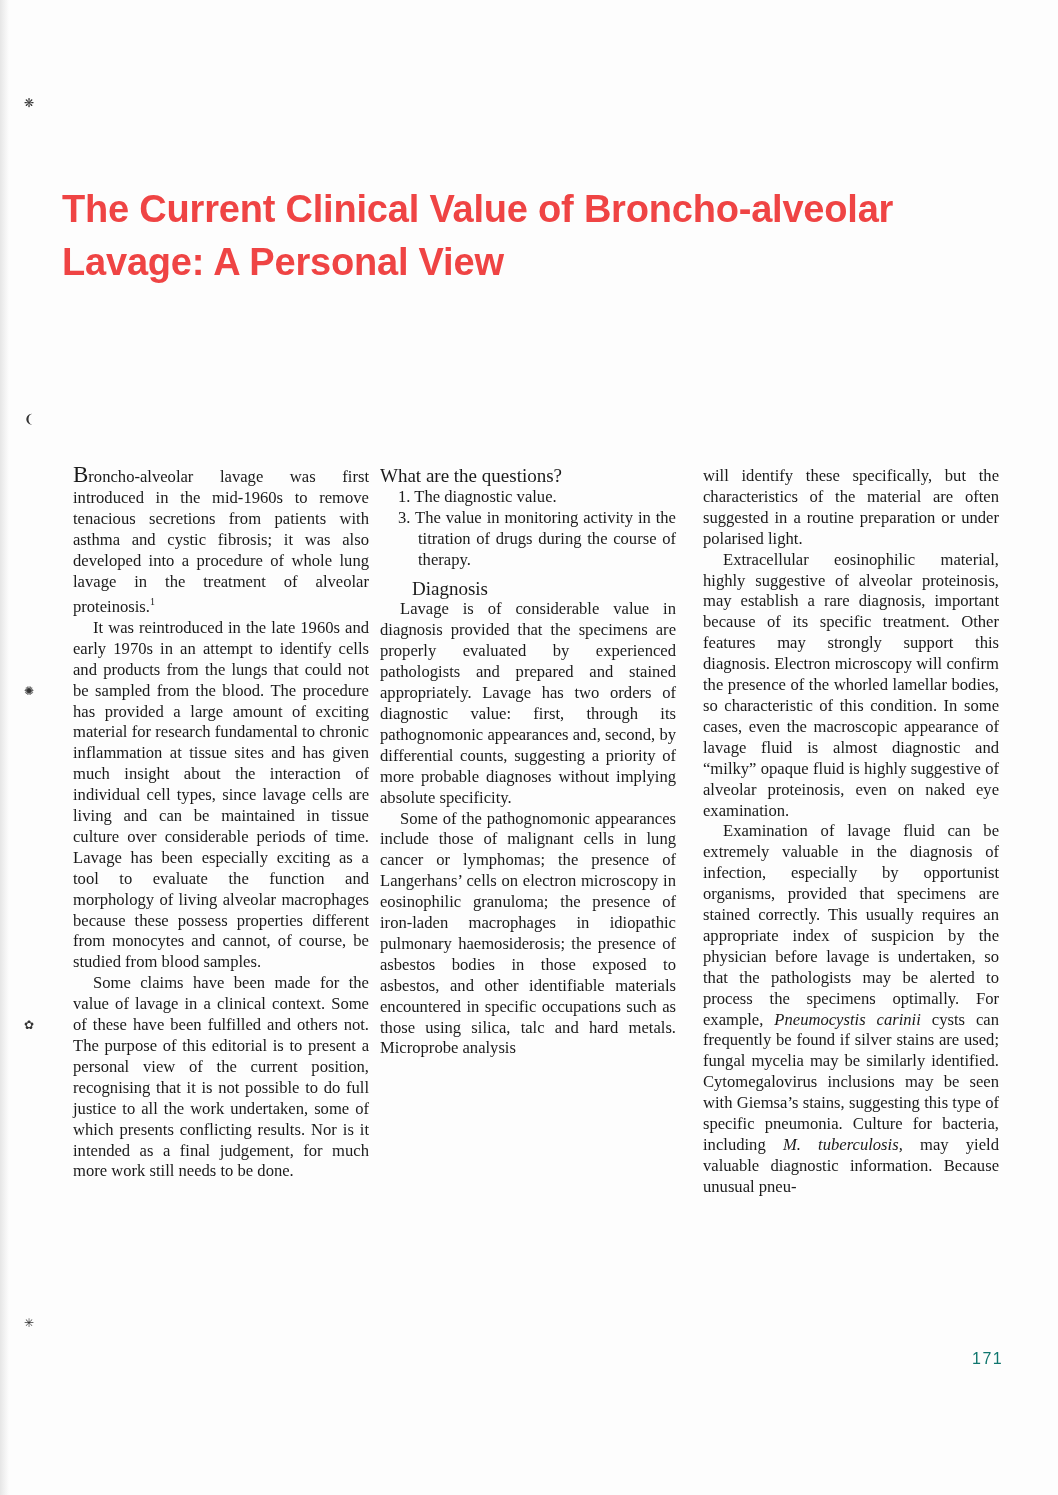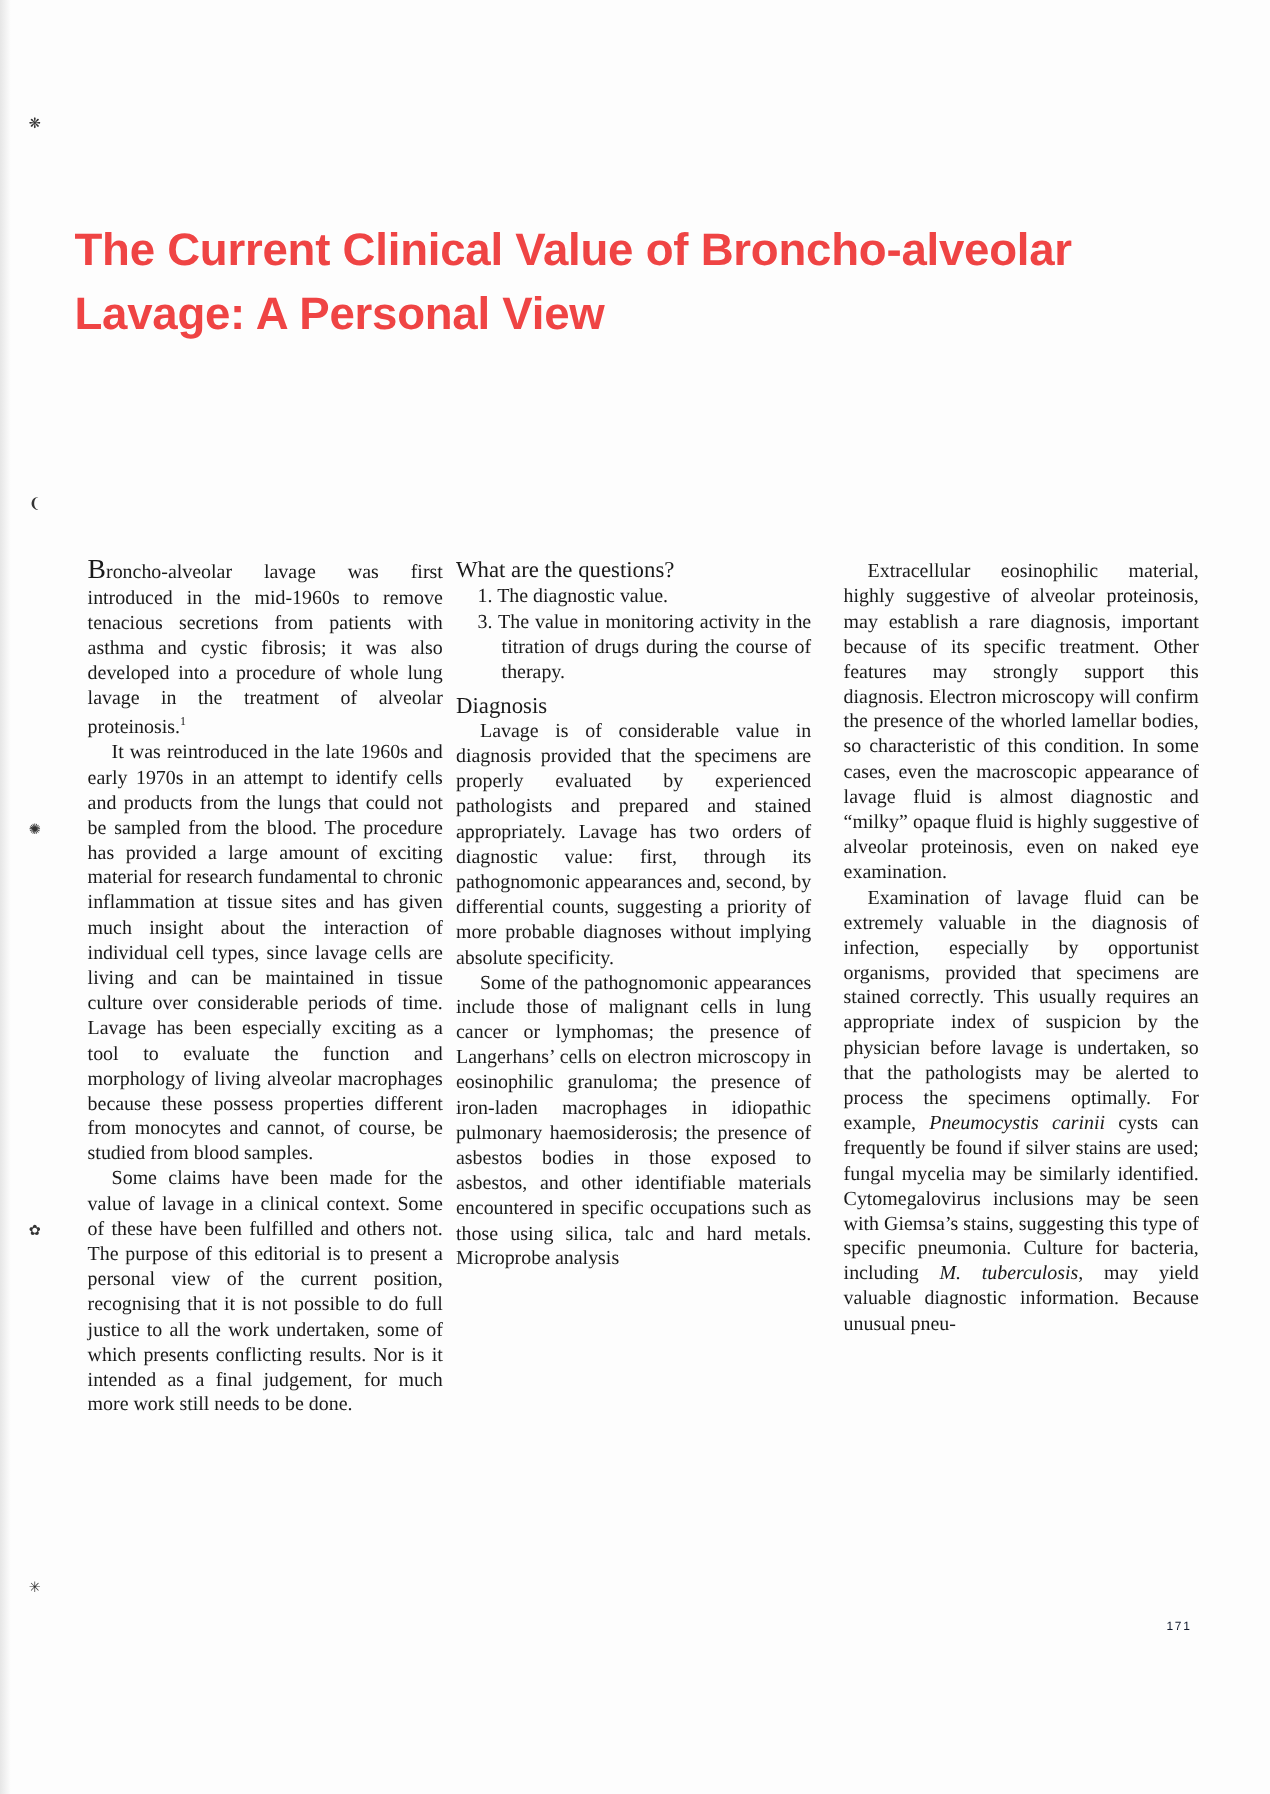--- a/index.html
+++ b/index.html
@@ -18,31 +18,31 @@
     font-size: 38px; line-height: 53px; color: #ef4444; letter-spacing: -0.2px;
   }
   .col {
     position: absolute; top: 466px; width: 296px;
     font-size: 16.6px; line-height: 20.9px; text-align: justify;
   }
   .col p { margin: 0; text-indent: 20px; }
   .col p.first { text-indent: 0; }
   .col .dropcap { font-size: 23px; line-height: 18px; }
   .col h3 { margin: 0; font-weight: normal; font-size: 19px; line-height: 20.9px; }
-  .col h3.spaced { margin-top: 8px; }
+  .col h3.spaced { margin-top: 8px; margin-left: 32px; }
   .col ol { margin: 0; padding: 0; list-style: none; }
   .col ol li { padding-left: 38px; text-indent: -20px; text-align: justify; }
   .col1 { left: 62px; margin-left: 11px; }
   .col2 { left: 380px; }
   .col3 { left: 703px; }
   .col p.list-intro { text-indent: 20px; }
   em { font-style: italic; }
   .page-number {
     position: absolute; left: 972px; top: 1350px;
-    font-family: "Liberation Sans", "DejaVu Sans", sans-serif; font-size: 10px; letter-spacing: 1.5px; color: #0f172a;
+    font-family: "Liberation Sans", "DejaVu Sans", sans-serif; font-size: 16px; letter-spacing: 1.5px; color: #0f766e;
   }
 </style>
 </head>
 <body>
 
 <div class="page-edge"></div>
 <span class="mark" style="left:24px;top:96px;">❋</span>
 <span class="mark" style="left:24px;top:412px;">❨</span>
 <span class="mark" style="left:24px;top:684px;">✺</span>
 <span class="mark" style="left:24px;top:1018px;">✿</span>
@@ -61,17 +61,18 @@
   <ol>
     <li>1. The diagnostic value.</li>
     <li>3. The value in monitoring activity in the titration of drugs during the course of therapy.</li>
   </ol>
   <h3 class="spaced">Diagnosis</h3>
   <p>Lavage is of considerable value in diagnosis provided that the specimens are properly evaluated by experienced pathologists and prepared and stained appropriately.  Lavage has two orders of diagnostic value: first, through its pathognomonic appearances and, second, by differential counts, suggesting a priority of more probable diagnoses without implying absolute specificity.</p>
   <p>Some of the pathognomonic appearances include those of malignant cells in lung cancer or lymphomas; the presence of Langerhans’ cells on electron microscopy in eosinophilic granuloma; the presence of iron-laden macrophages in idiopathic pulmonary haemosiderosis; the presence of asbestos bodies in those exposed to asbestos, and other identifiable materials encountered in specific occupations such as those using silica, talc and hard metals.  Microprobe analysis</p>
 </div>
 
 <div class="col col3">
+  <p class="first">will identify these specifically, but the characteristics of the material are often suggested in a routine preparation or under polarised light.</p>
   <p>Extracellular eosinophilic material, highly suggestive of alveolar proteinosis, may establish a rare diagnosis, important because of its specific treatment.  Other features may strongly support this diagnosis.  Electron microscopy will confirm the presence of the whorled lamellar bodies, so characteristic of this condition.  In some cases, even the macroscopic appearance of lavage fluid is almost diagnostic and “milky” opaque fluid is highly suggestive of alveolar proteinosis, even on naked eye examination.</p>
   <p><span>Examination of lavage fluid can be extremely valuable in the diagnosis of infection, especially by opportunist organisms, provided that specimens are stained correctly.  This usually requires an appropriate index of suspicion by the physician before lavage is undertaken, so that the pathologists may be alerted to process the specimens optimally.  For example, </span><em>Pneumocystis carinii</em><span> cysts can frequently be found if silver stains are used; fungal mycelia may be similarly identified.  Cytomegalovirus inclusions may be seen with Giemsa’s stains, suggesting this type of specific pneumonia.  Culture for bacteria, including </span><em>M. tuberculosis,</em><span> may yield valuable diagnostic information.  Because unusual pneu-</span></p>
 </div>
 
 <div class="page-number">171</div>
 
 </body></html>

